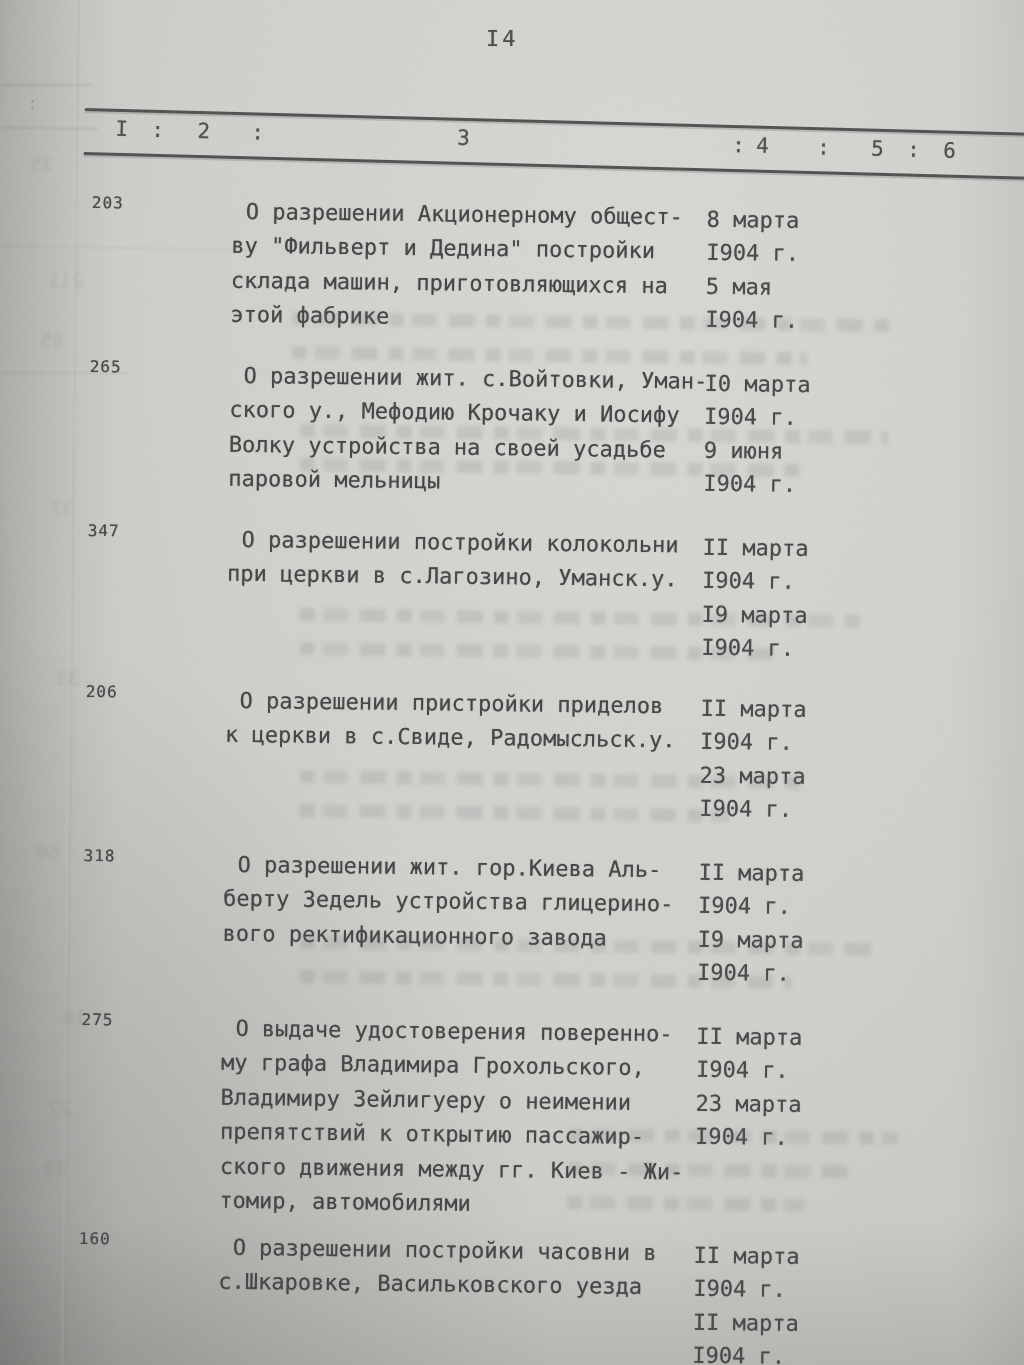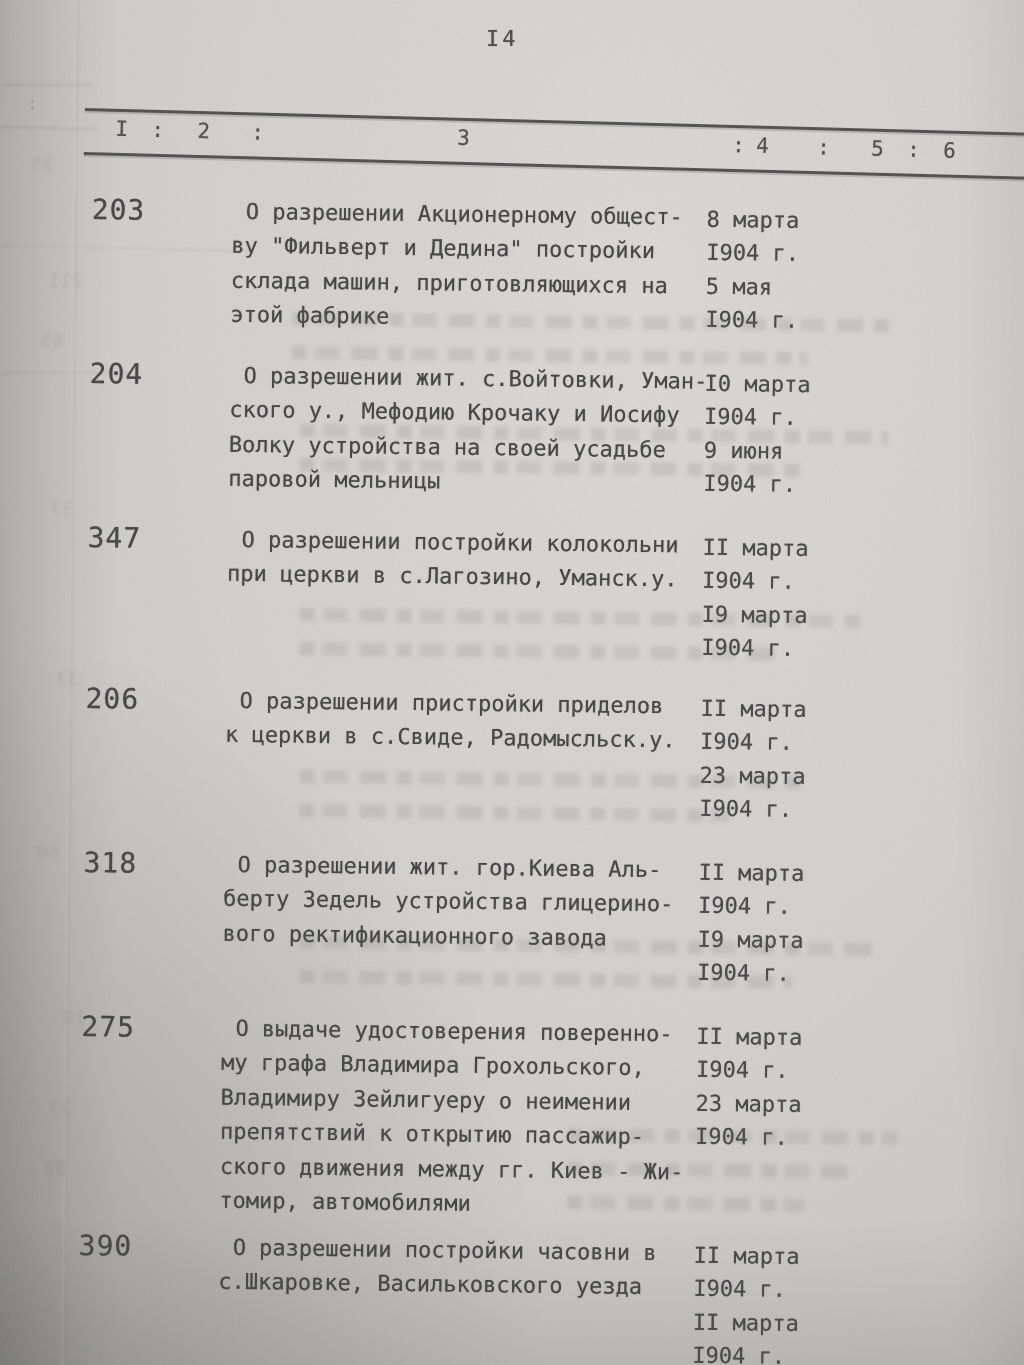--- a/index.html
+++ b/index.html
@@ -71,21 +71,21 @@
     text-shadow:0 0 1px rgba(60,60,60,.55);
   }
 
   
   .tbody{
     position:absolute;left:0;top:0;width:1024px;height:1365px;
     transform:rotate(0.72deg);transform-origin:92px 190px;
   }
   .entry{position:absolute;left:0;width:1024px;}
   .entry .no{
-    position:absolute;left:92px;top:0;font-size:28px;letter-spacing:1px;
+    position:absolute;left:92px;top:0;font-size:16px;letter-spacing:1px;
     color:#404040;text-shadow:0 0 1px rgba(55,55,55,.6);
   }
   .desc{position:absolute;left:232px;top:0;width:485px;}
   .desc .line{
     height:34.4px;line-height:34.4px;font-size:22px;white-space:pre;
     color:#3e3e3e;text-shadow:0 0 1px rgba(58,58,58,.6);
   }
   .desc .line:first-child{text-indent:14px;}
   .dates{position:absolute;left:707px;top:2px;width:160px;}
   .dates .line{
@@ -133,21 +133,21 @@
           <div class="line">этой фабрике</div>
         </div>
         <div class="dates">
           <div class="line">8 марта</div>
           <div class="line">I904 г.</div>
           <div class="line">5 мая</div>
           <div class="line">I904 г.</div>
         </div>
       </div>
       <div class="entry" style="top: 357px;">
-        <div class="no">204</div>
+        <div class="no">265</div>
         <div class="desc">
           <div class="line">О разрешении жит. с.Войтовки, Уман-</div>
           <div class="line">ского у., Мефодию Крочаку и Иосифу</div>
           <div class="line">Волку устройства на своей усадьбе</div>
           <div class="line">паровой мельницы</div>
         </div>
         <div class="dates">
           <div class="line">I0 марта</div>
           <div class="line">I904 г.</div>
           <div class="line">9 июня</div>
@@ -205,21 +205,21 @@
           <div class="line">томир, автомобилями</div>
         </div>
         <div class="dates">
           <div class="line">II марта</div>
           <div class="line">I904 г.</div>
           <div class="line">23 марта</div>
           <div class="line">I904 г.</div>
         </div>
       </div>
       <div class="entry" style="top: 1229px;">
-        <div class="no">390</div>
+        <div class="no">160</div>
         <div class="desc">
           <div class="line">О разрешении постройки часовни в</div>
           <div class="line">с.Шкаровке, Васильковского уезда</div>
         </div>
         <div class="dates">
           <div class="line">II марта</div>
           <div class="line">I904 г.</div>
           <div class="line">II марта</div>
           <div class="line">I904 г.</div>
         </div>

